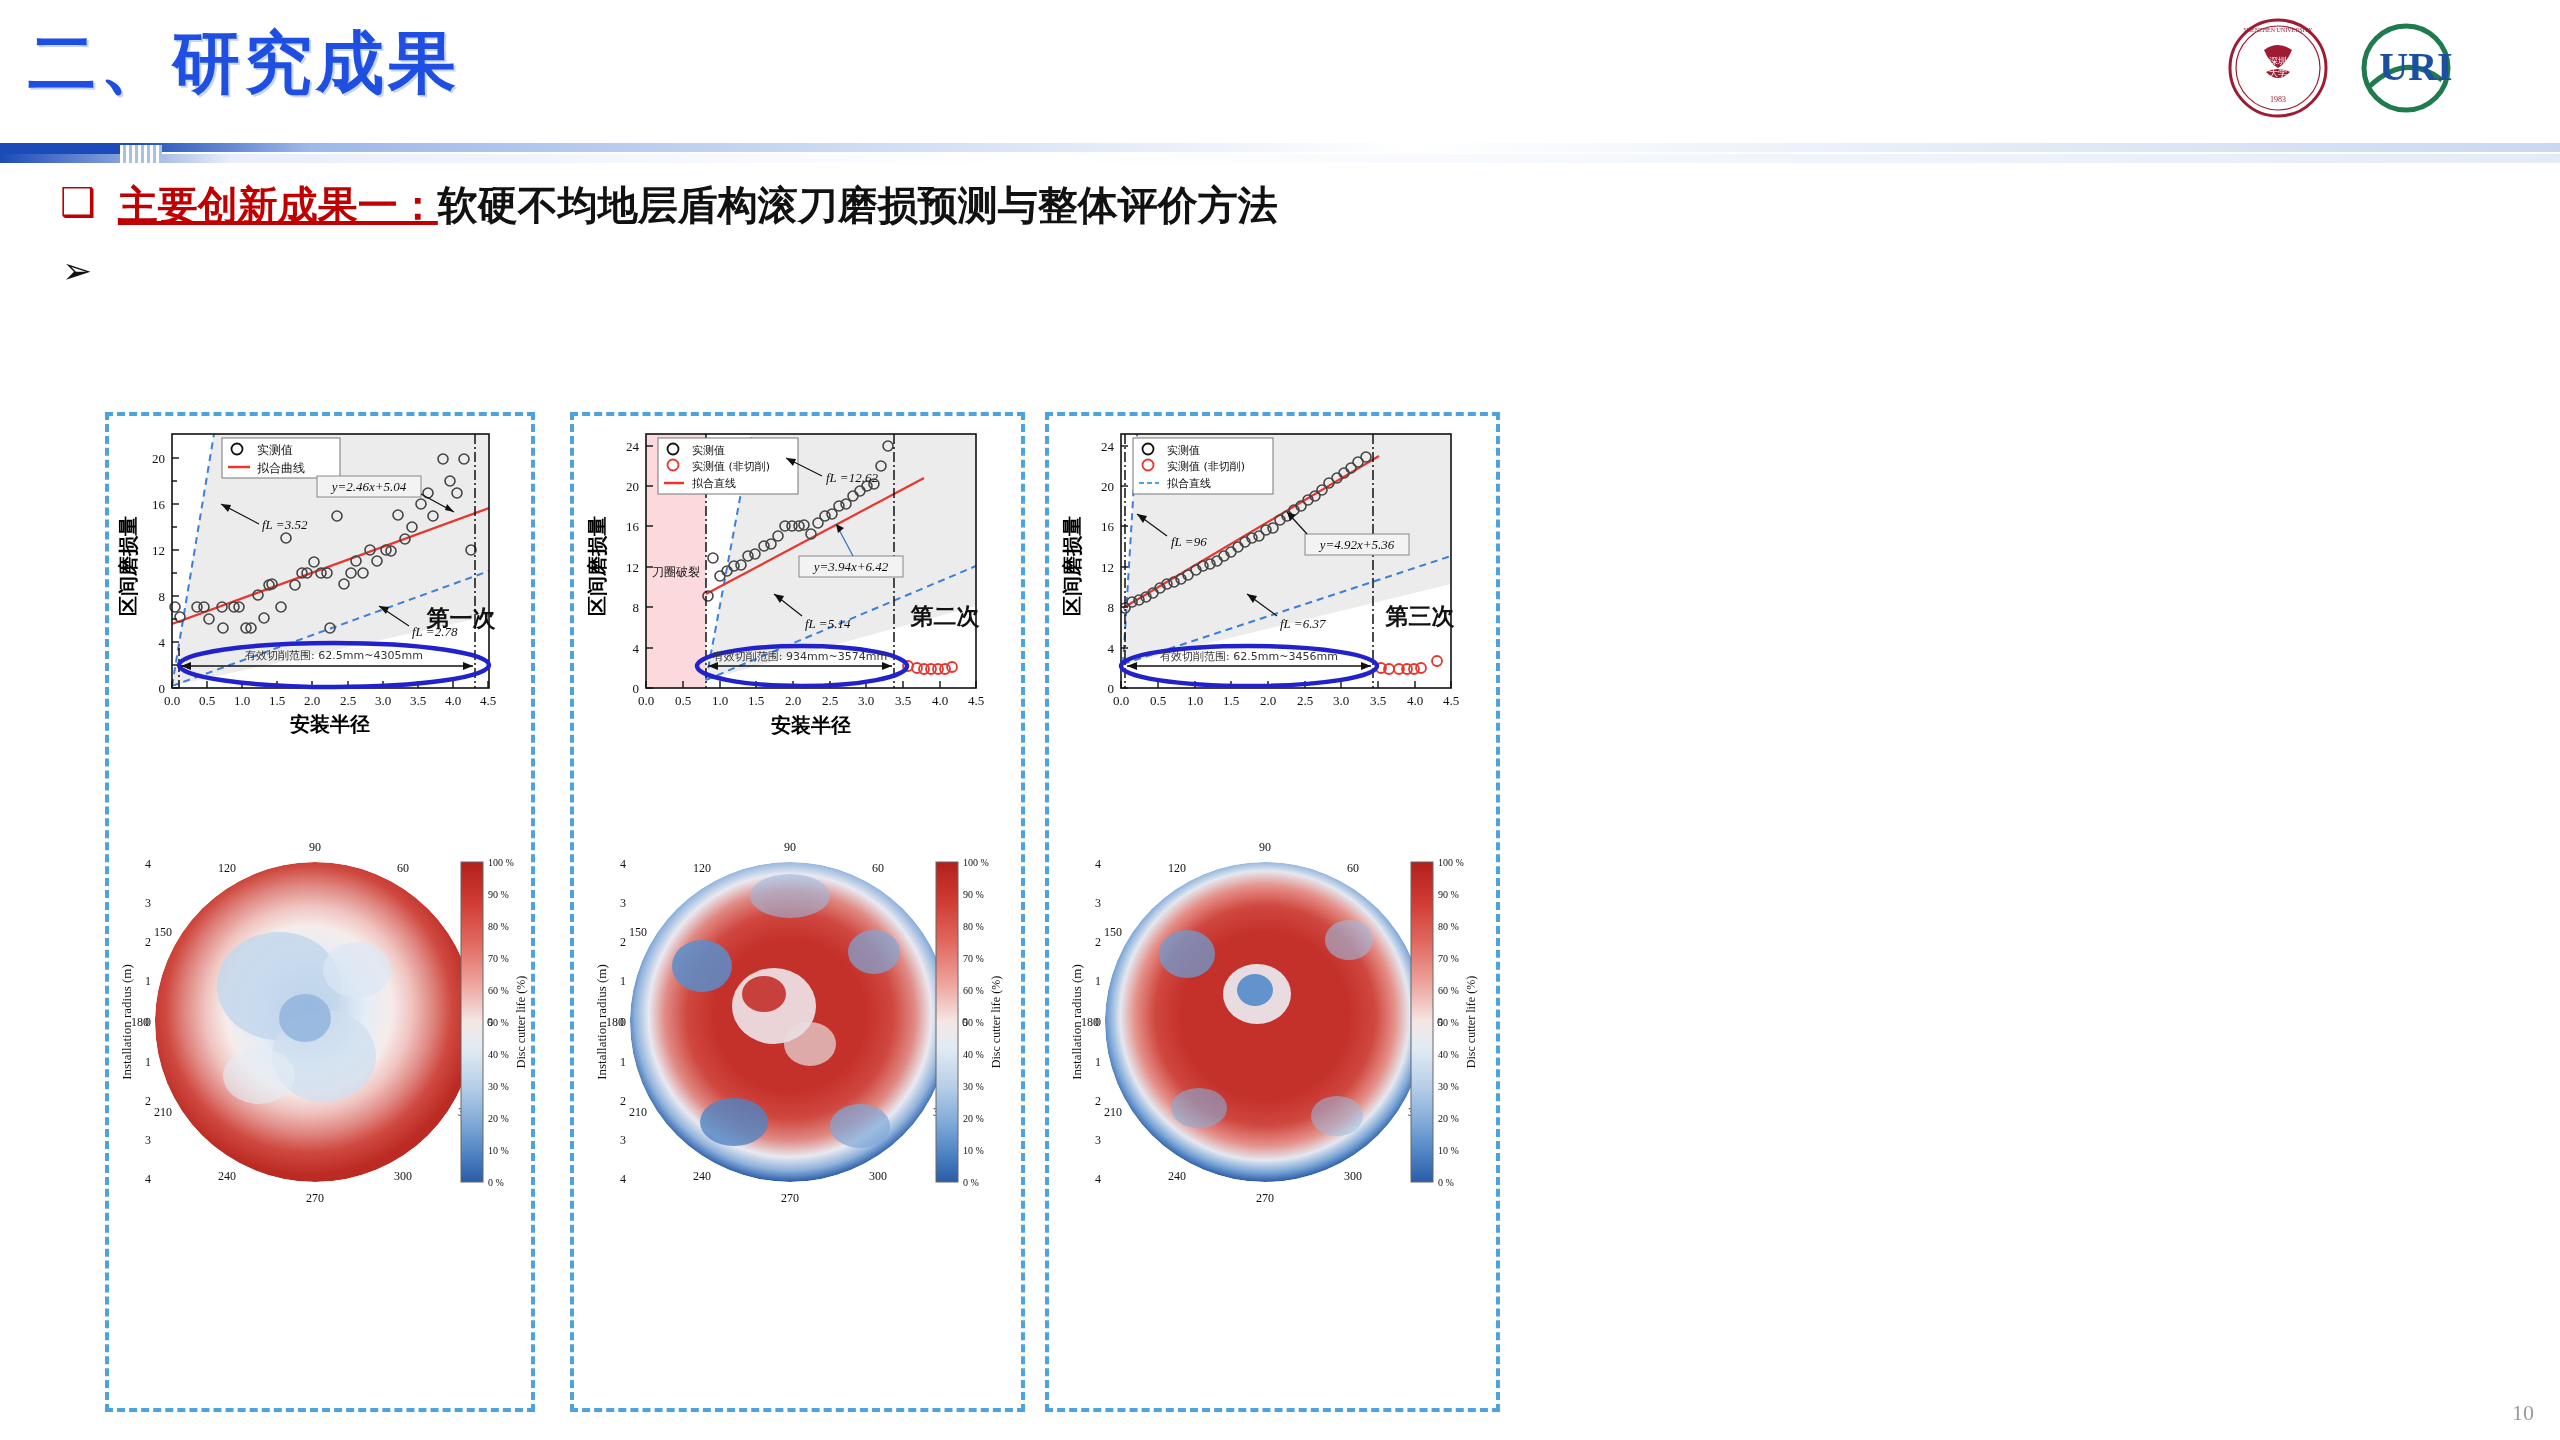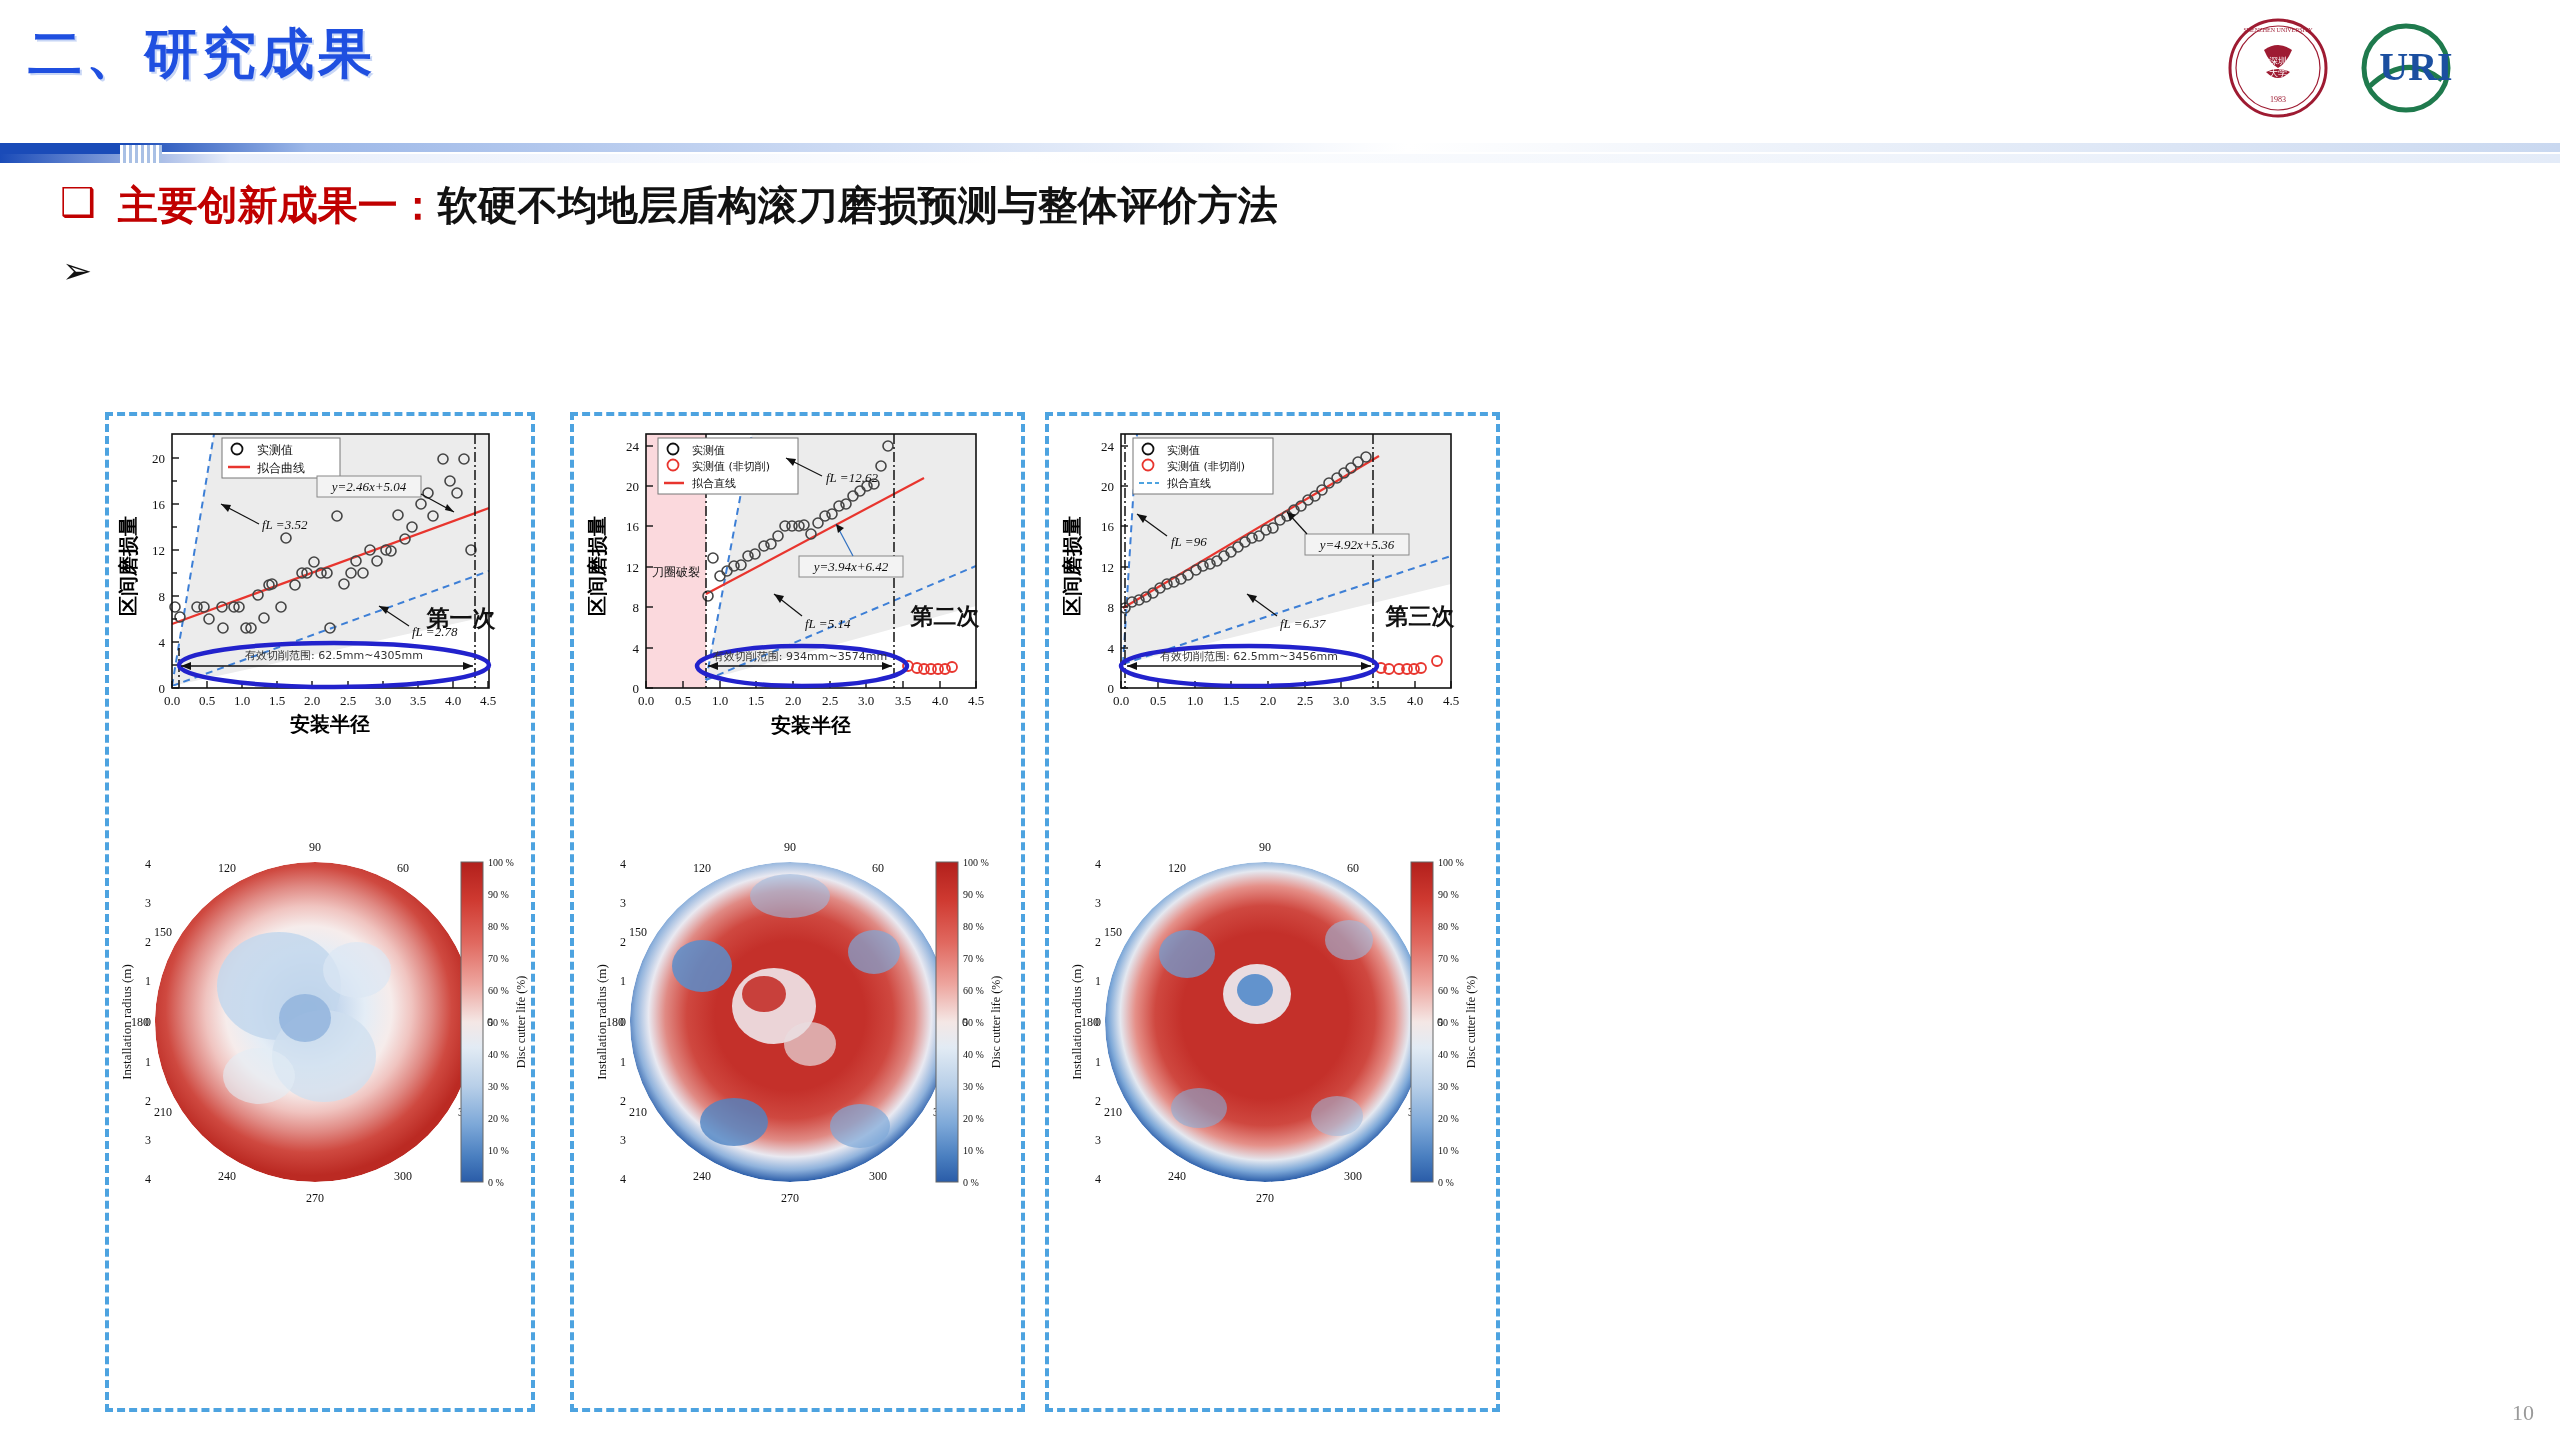--- a/index.html
+++ b/index.html
@@ -6,21 +6,21 @@
   html,body { width:2560px; height:1440px; }
   body {
     font-family: "Liberation Sans", sans-serif;
     background:#ffffff;
     position:relative;
     overflow:hidden;
   }
   
   #slide-title {
     position:absolute; left:28px; top:18px;
-    font-size:54px; font-weight:bold; color:#1f4fe0;
+    font-size:68px; font-weight:bold; color:#1f4fe0;
     letter-spacing:4px;
     text-shadow: 2px 2px 0 #c8d6f5;
     font-family:"DejaVu Sans","Liberation Sans",sans-serif;
   }
   #header-rule {
     position:absolute; left:0; top:143px; width:2560px; height:22px;
   }
   #header-rule .bar-dark {
     position:absolute; left:0; top:0; width:140px; height:11px; background:#1a4bb8;
   }
@@ -37,21 +37,21 @@
     background:repeating-linear-gradient(90deg,#ffffff 0 3px,#a9c0e5 3px 6px);
   }
   
   .bullet-row { position:absolute; display:flex; align-items:flex-start; }
   #bullet-1 { left:60px; top:178px; }
   #bullet-1 .marker {
     font-size:40px; color:#c00000; font-weight:bold; line-height:1;
     font-family:"DejaVu Sans",sans-serif; margin-right:22px; margin-top:4px;
   }
   #bullet-1 .b1-red { font-size:40px; font-weight:bold; color:#c00000;
-    font-family:"DejaVu Sans","Liberation Sans",sans-serif; }
+    font-family:"DejaVu Sans","Liberation Sans",sans-serif;text-decoration:underline; }
   #bullet-1 .b1-black { font-size:40px; font-weight:bold; color:#111;
     font-family:"DejaVu Sans","Liberation Sans",sans-serif;margin-top:6px; }
   #bullet-2 { left:62px; top:245px; width:2420px; }
   #bullet-2 .marker {
     font-size:36px; color:#111; line-height:1.1; margin-right:18px; margin-top:6px;
     font-family:"DejaVu Sans",sans-serif;
   }
   #bullet-2 .b2-text {
     font-size:40px; font-weight:bold; color:#111; line-height:1.5;
     font-family:"DejaVu Sans","Liberation Sans",sans-serif;

